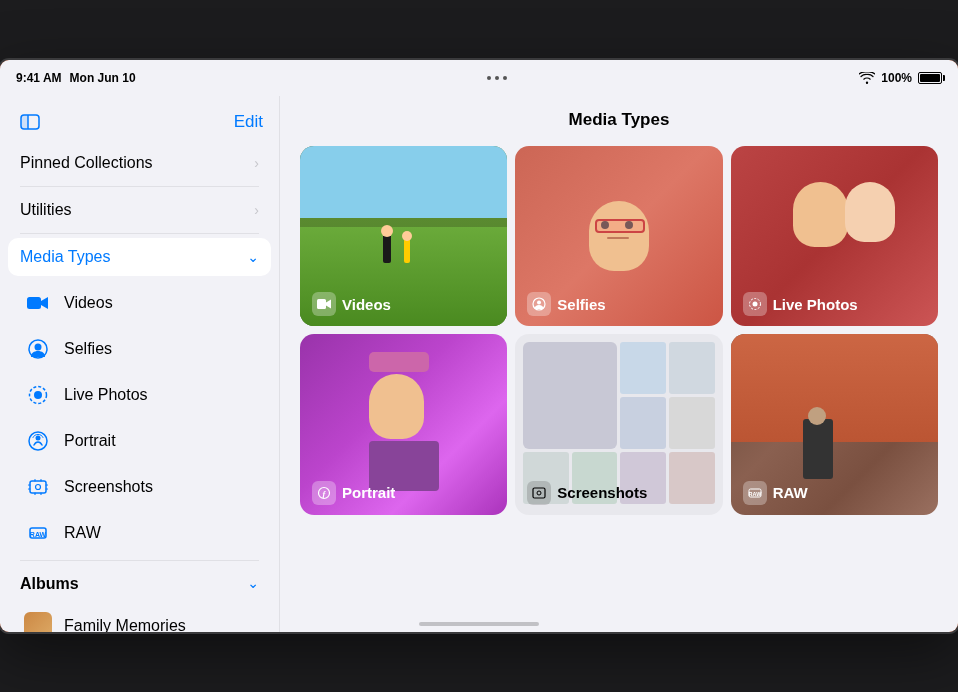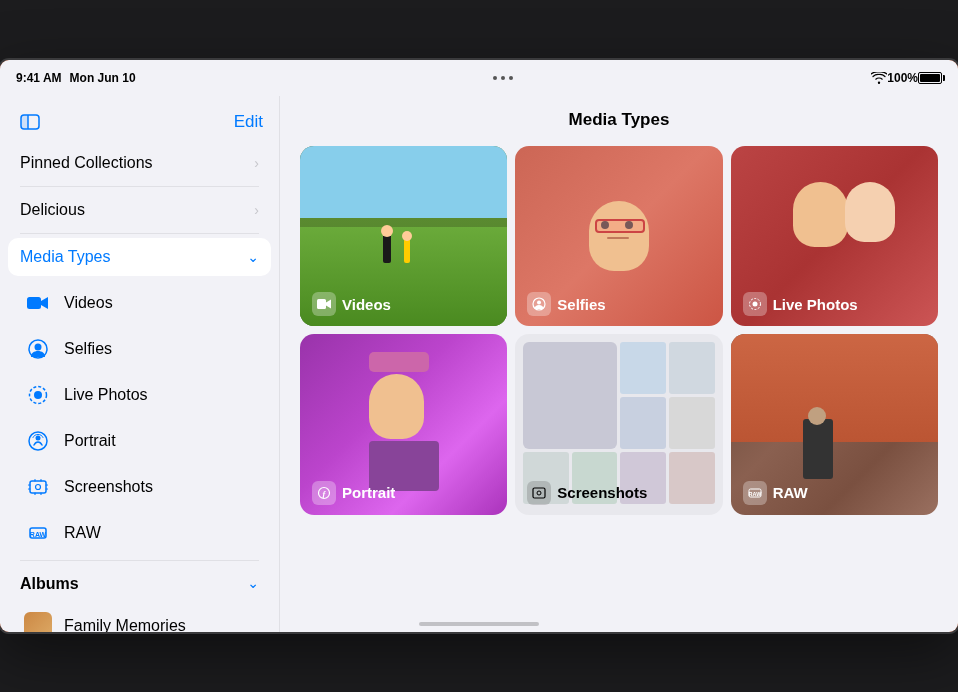--- a/index.html
+++ b/index.html
@@ -58,20 +58,21 @@
     .status-center .dot {
       width: 4px;
       height: 4px;
       background: #555;
       border-radius: 50%;
     }
 
     .status-right {
       display: flex;
       align-items: center;
+      gap: 6px;
       font-size: 12px;
       font-weight: 600;
       color: #000;
       justify-content: center;
     }
 
     .wifi-icon {
       width: 16px;
       height: 12px;
       display: inline-block;
@@ -635,21 +636,21 @@
           <div class="nav-section-item">
             <span class="nav-section-label">Pinned Collections</span>
             <span class="chevron-right">›</span>
           </div>
         </div>
 
         <div class="sidebar-divider"></div>
 
         <div class="nav-section">
           <div class="nav-section-item">
-            <span class="nav-section-label">Delicious</span>
+            <span class="nav-section-label">Utilities</span>
             <span class="chevron-right">›</span>
           </div>
         </div>
 
         <div class="sidebar-divider"></div>
 
         <div class="nav-section">
           <div class="nav-section-item active">
             <span class="nav-section-label blue">Media Types</span>
             <span class="chevron-down">⌄</span>

